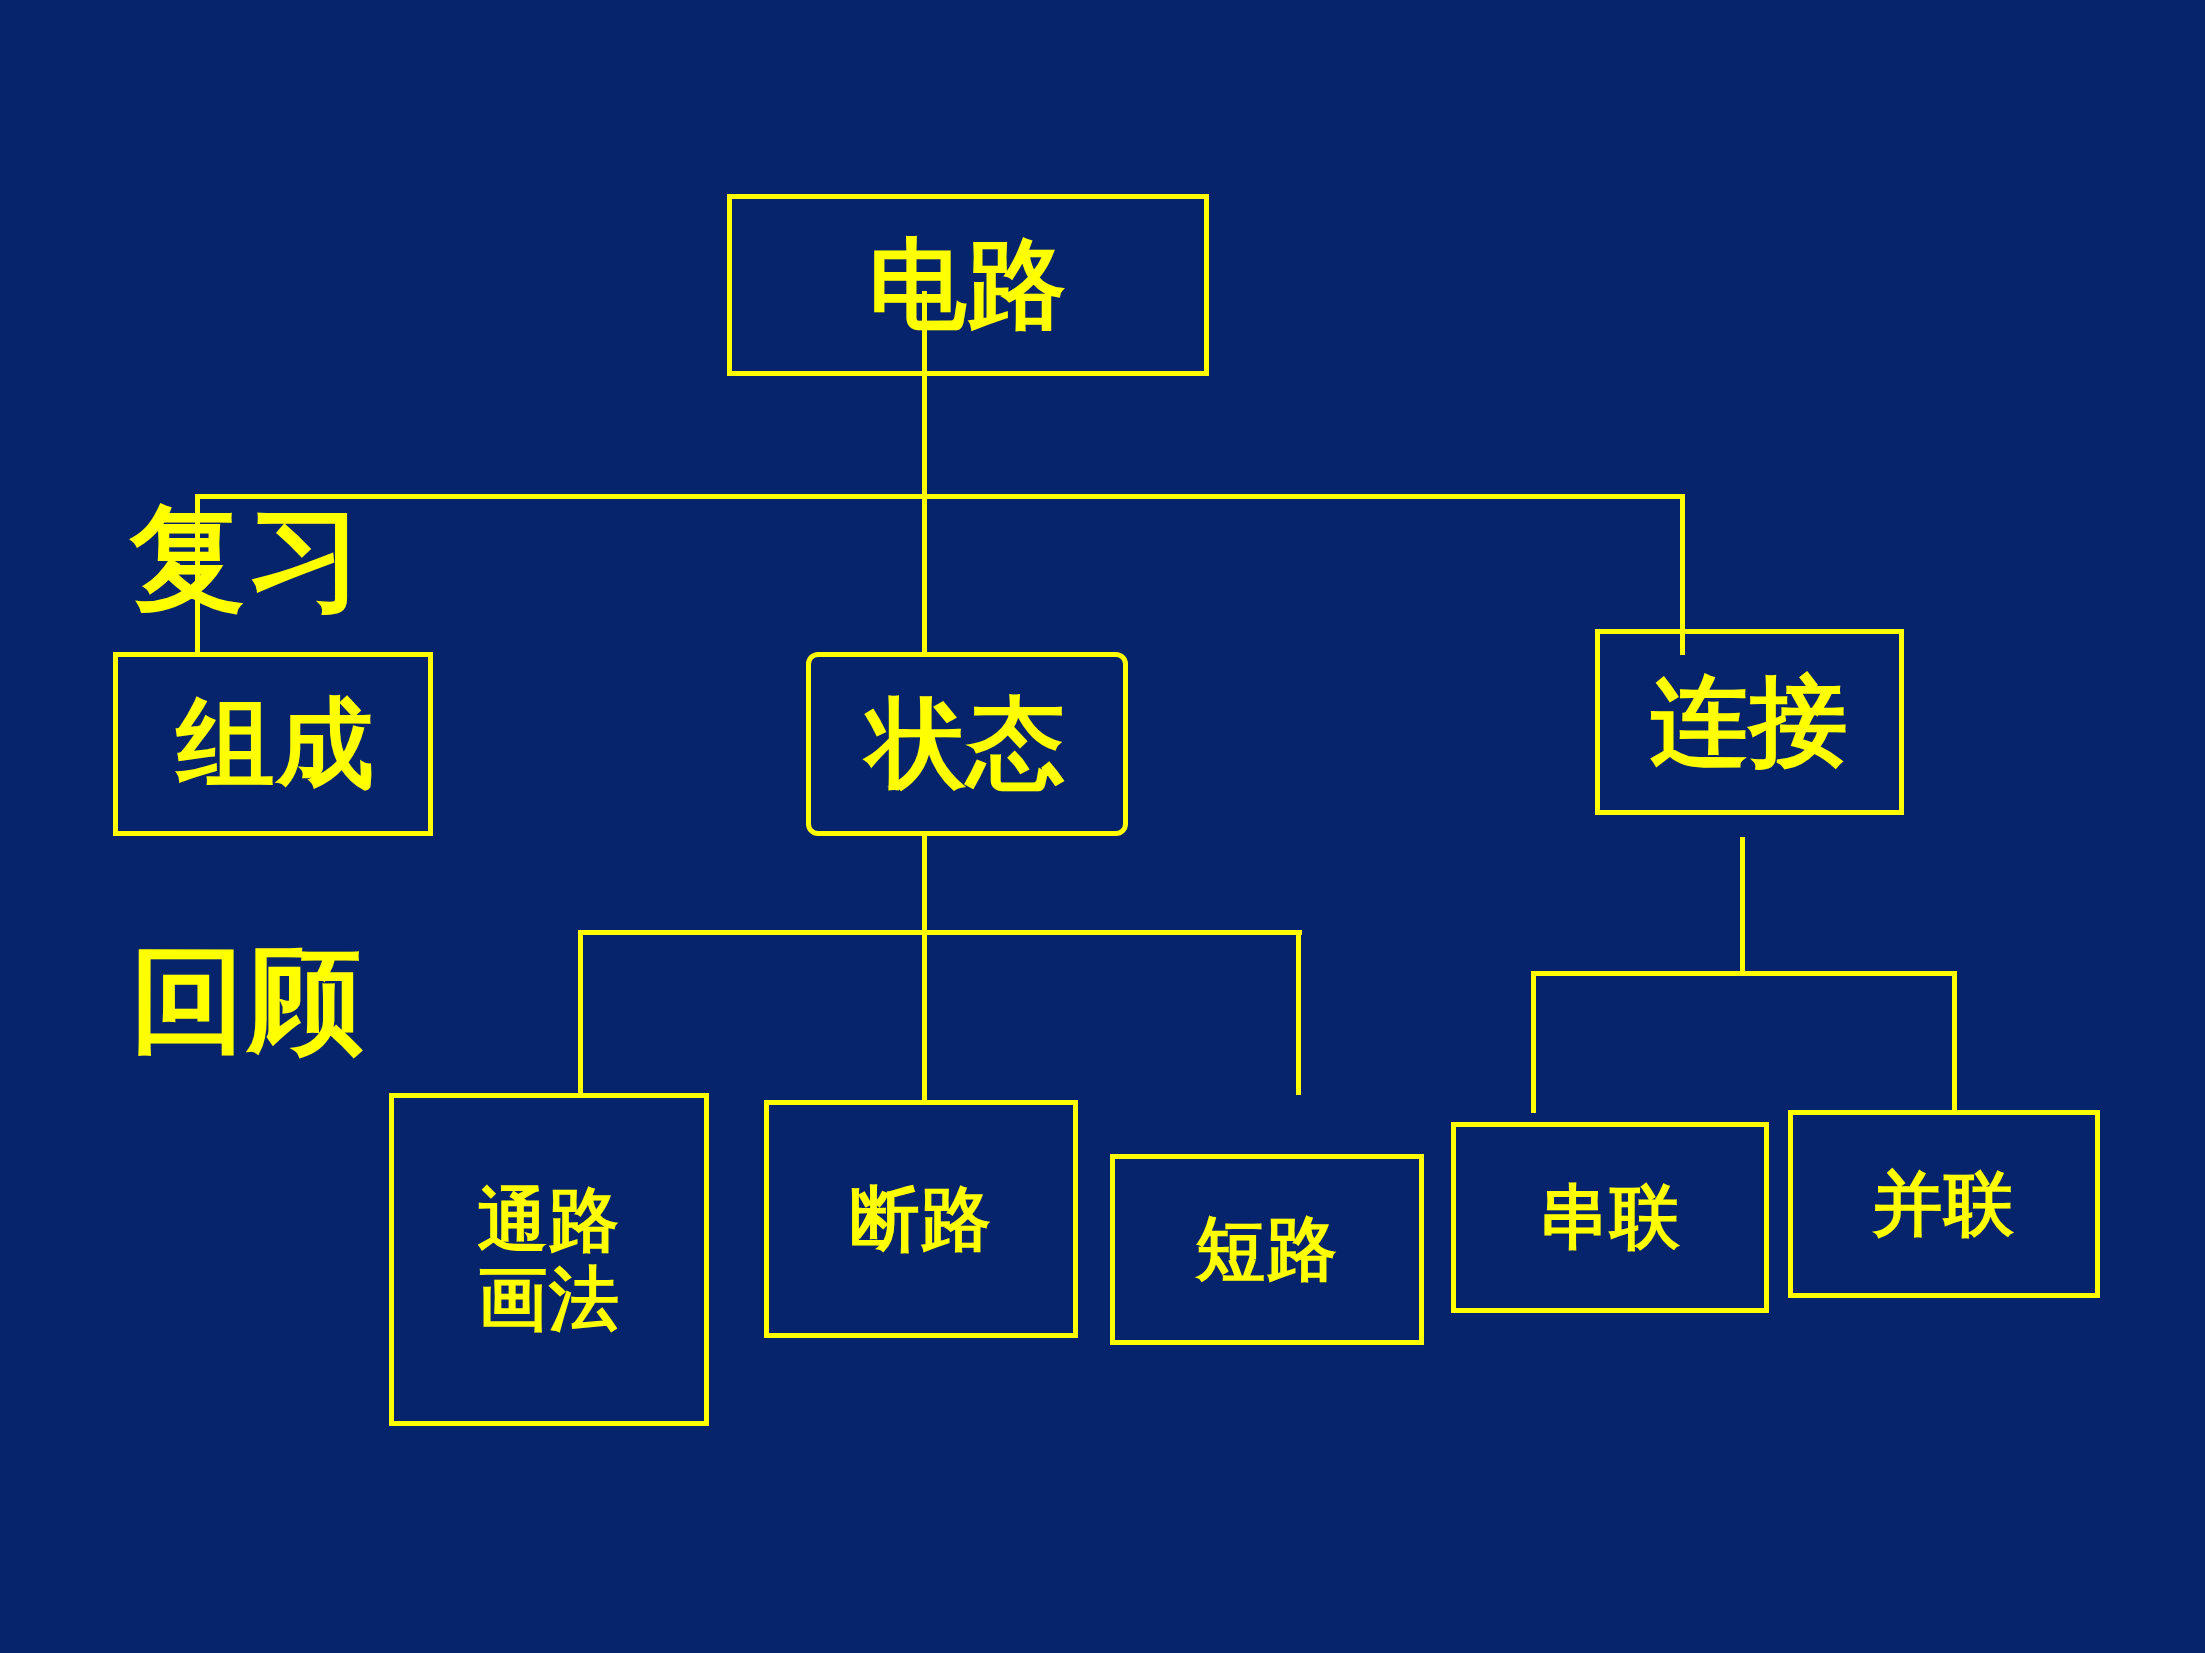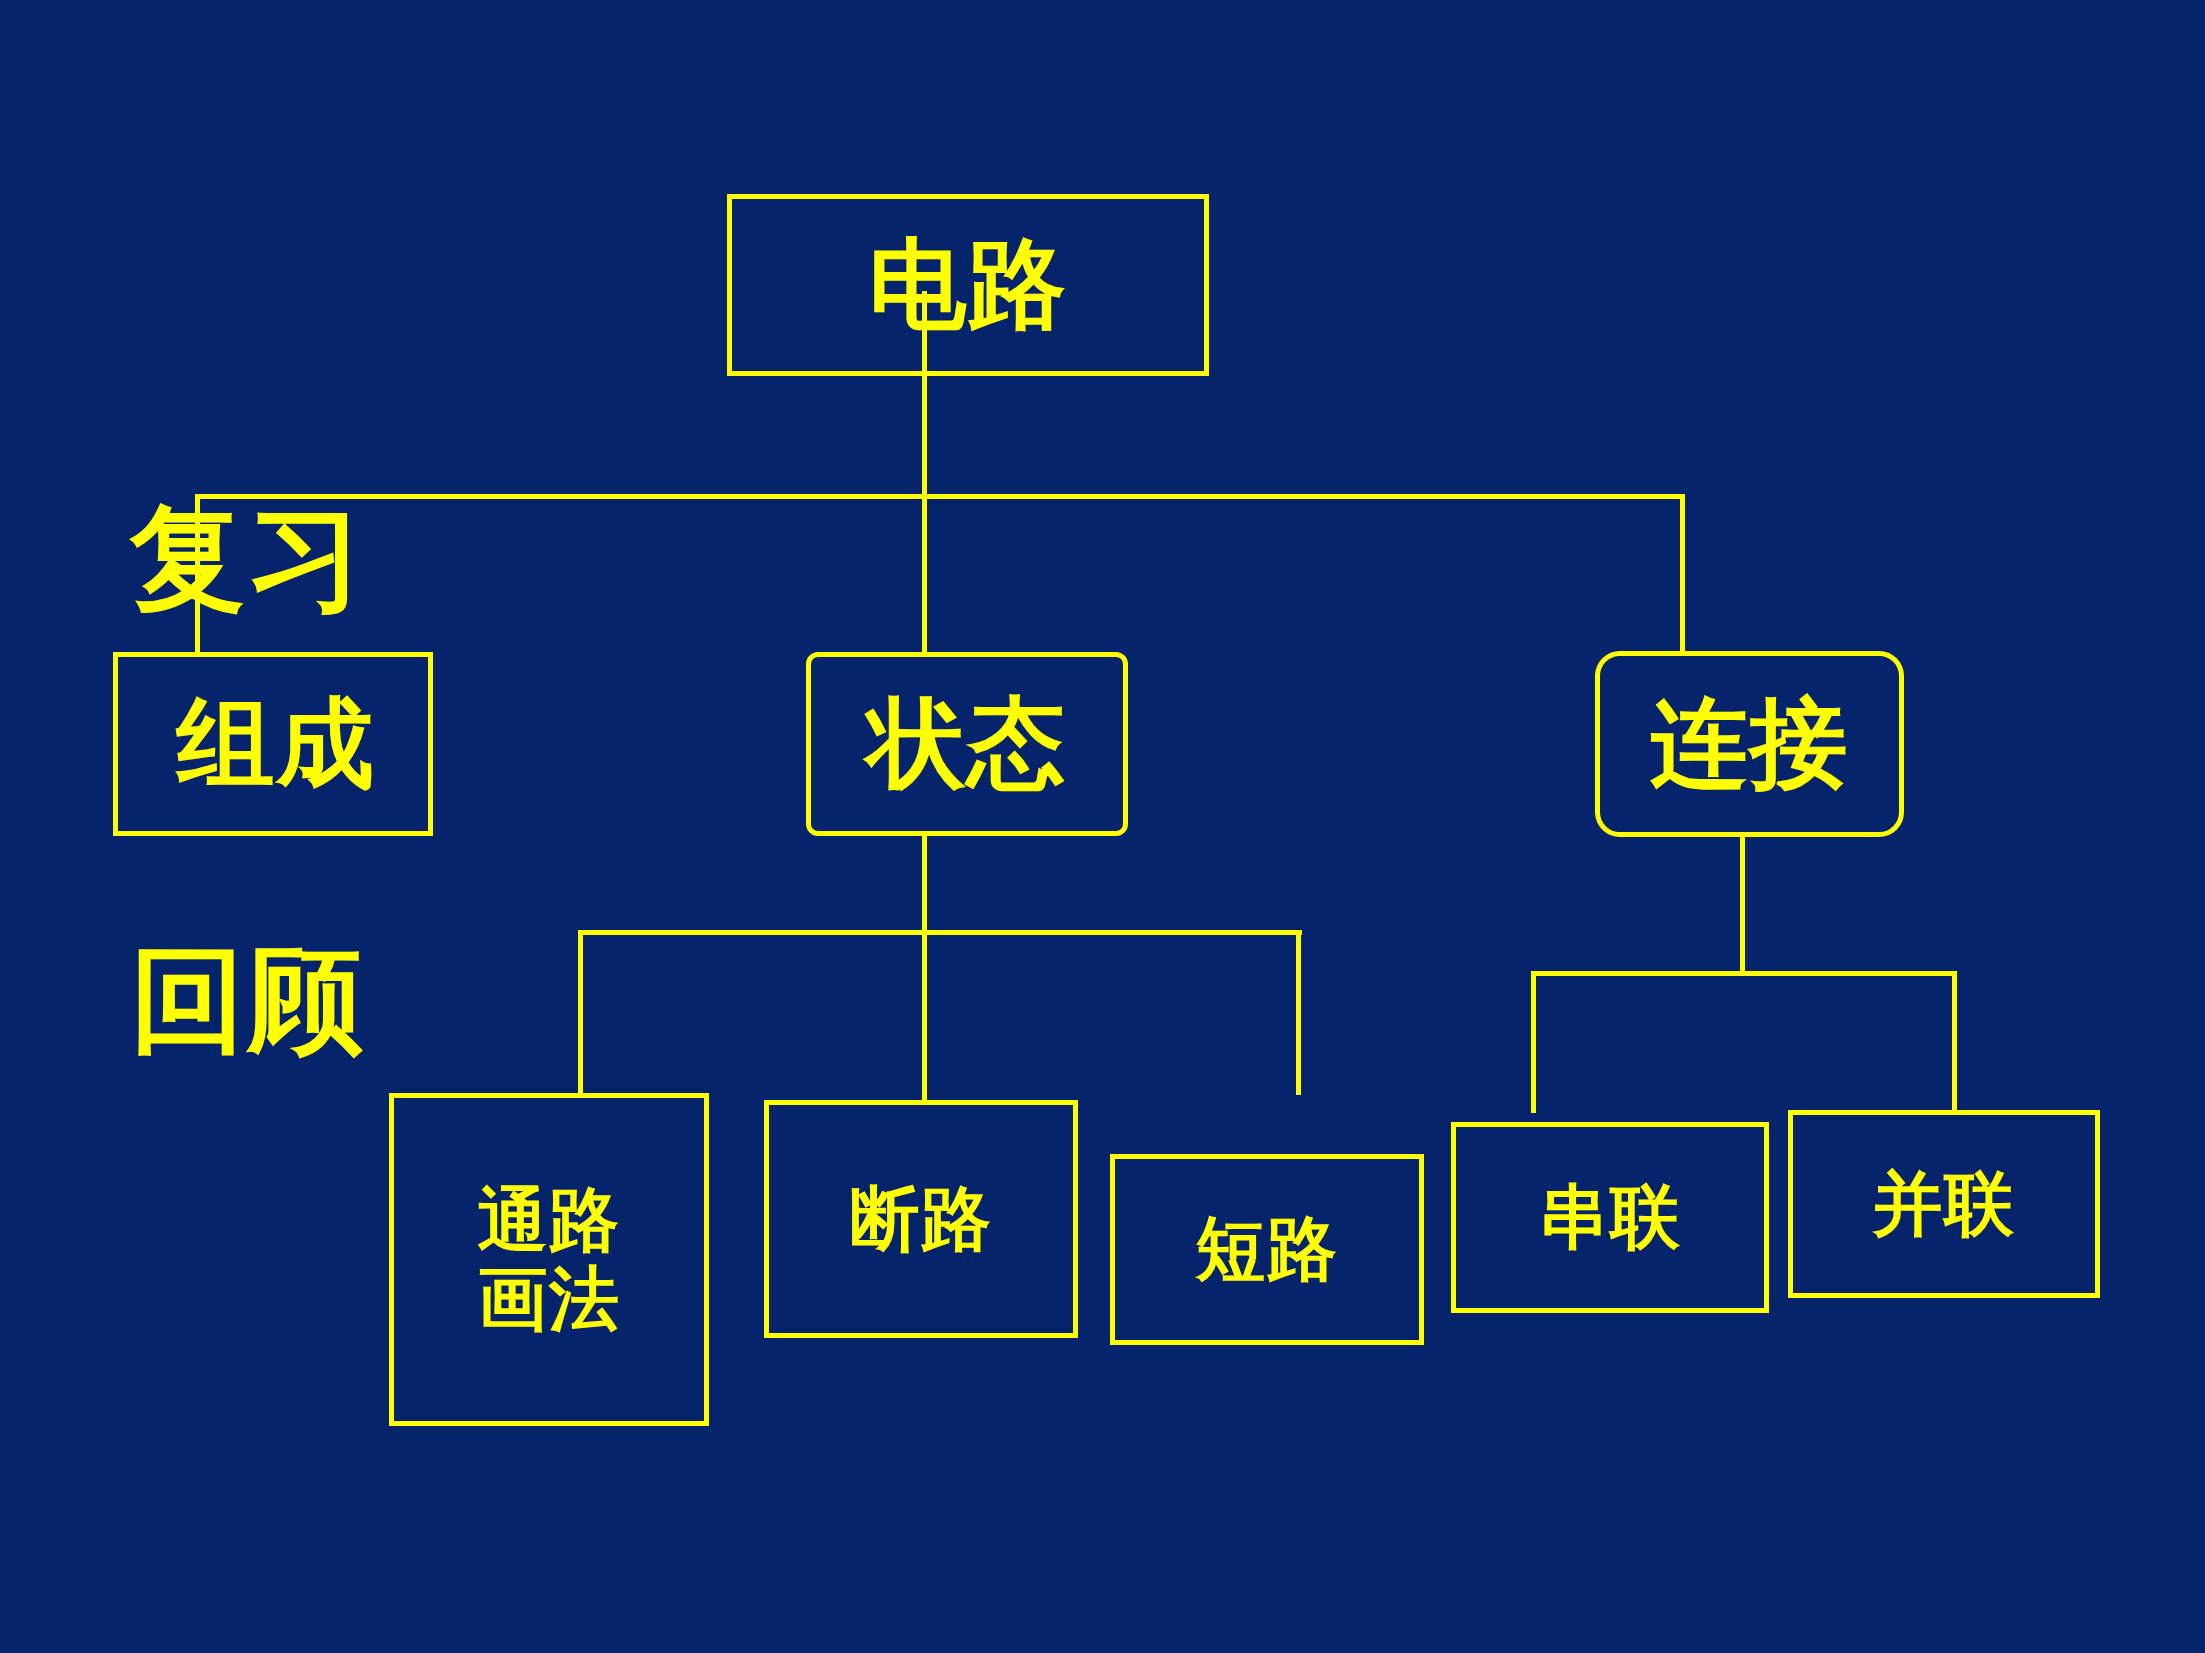--- a/index.html
+++ b/index.html
@@ -46,21 +46,21 @@
     white-space: pre-line;
   }
   .node.lvl1 { font-size: 98px; }
   .node.lvl2 { font-size: 98px; }
   .node.lvl3 { font-size: 70px; }
 
   
   #node-circuit   { left: 683px;  top: 194px;  width: 482px;  height: 182px; margin-left: 44px; }
   #node-compose   { left: 113px;  top: 652px;  width: 320px;  height: 184px; padding-left: 6px; }
   #node-state     { left: 806px; top: 652px;  width: 322px;  height: 184px; border-radius: 12px; }
-  #node-connect   { left: 1595px; top: 651px;  width: 309px;  height: 186px; border-radius: 25px; }
+  #node-connect   { left: 1595px; top: 629px;  width: 309px;  height: 186px; }
 
   #node-closed    { left: 389px;  top: 1093px; width: 320px;  height: 333px; }
   #node-open      { left: 764px;  top: 1100px; width: 314px;  height: 238px; }
   #node-short     { left: 1110px; top: 1154px; width: 314px;  height: 191px; }
   #node-series    { left: 1451px; top: 1122px; width: 318px;  height: 191px; }
   #node-parallel  { left: 1788px; top: 1110px; width: 312px;  height: 188px; }
 
   
   .line {
     position: absolute;

